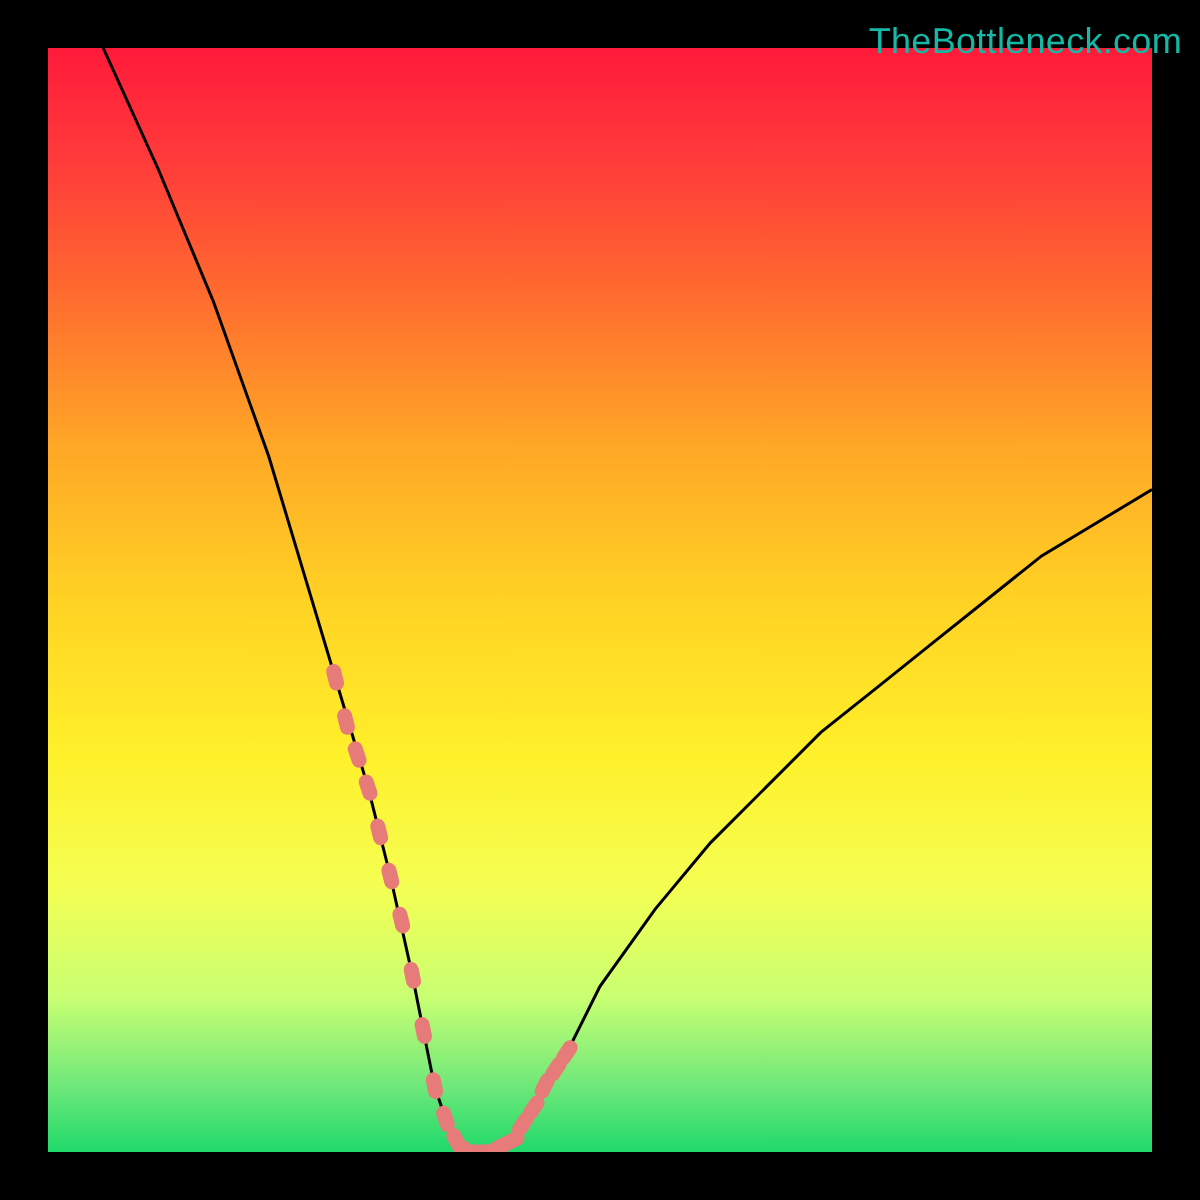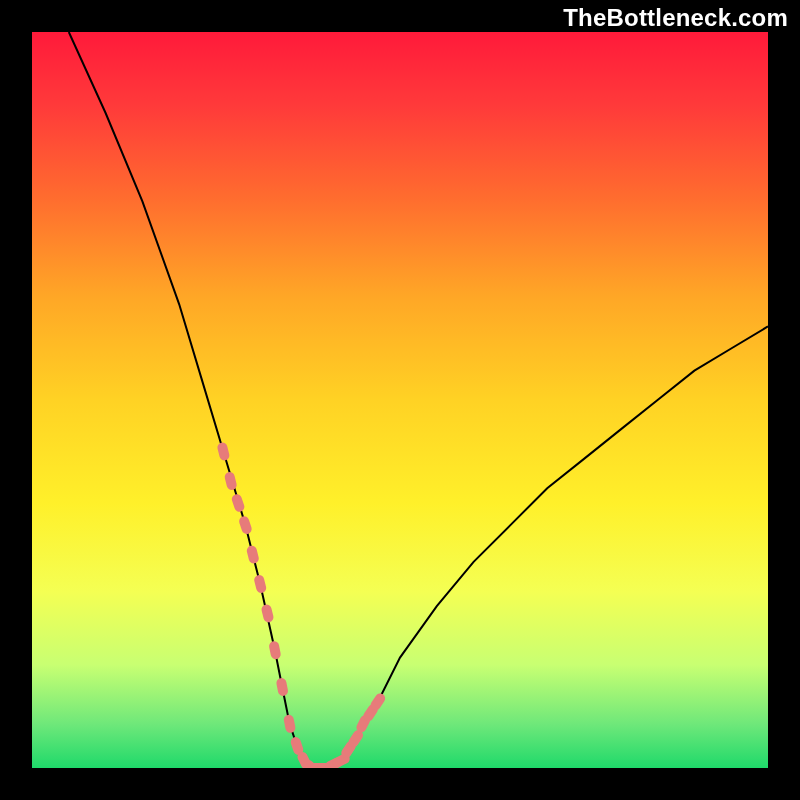--- a/index.html
+++ b/index.html
@@ -22,26 +22,26 @@
       #ffd224 50%,
       #fff02a 64%,
       #f4ff53 76%,
       #c8ff72 86%,
       #6fe87a 94%,
       #1fd96a 100%
     );
   }
   .watermark {
     position: absolute;
-    top: 4px;
+    top: 14px;
     right: 12px;
     font-family: Arial, Helvetica, sans-serif;
     font-size: 24px;
-    font-weight: 700;
-    color: #ffffff;
+    font-weight: 400;
+    color: #14b8a6;
     letter-spacing: 0.2px;
   }
   .curve-svg {
     position: absolute;
     left: 0; top: 0;
     width: 736px; height: 736px;
   }
 </style>
 </head>
 <body>

